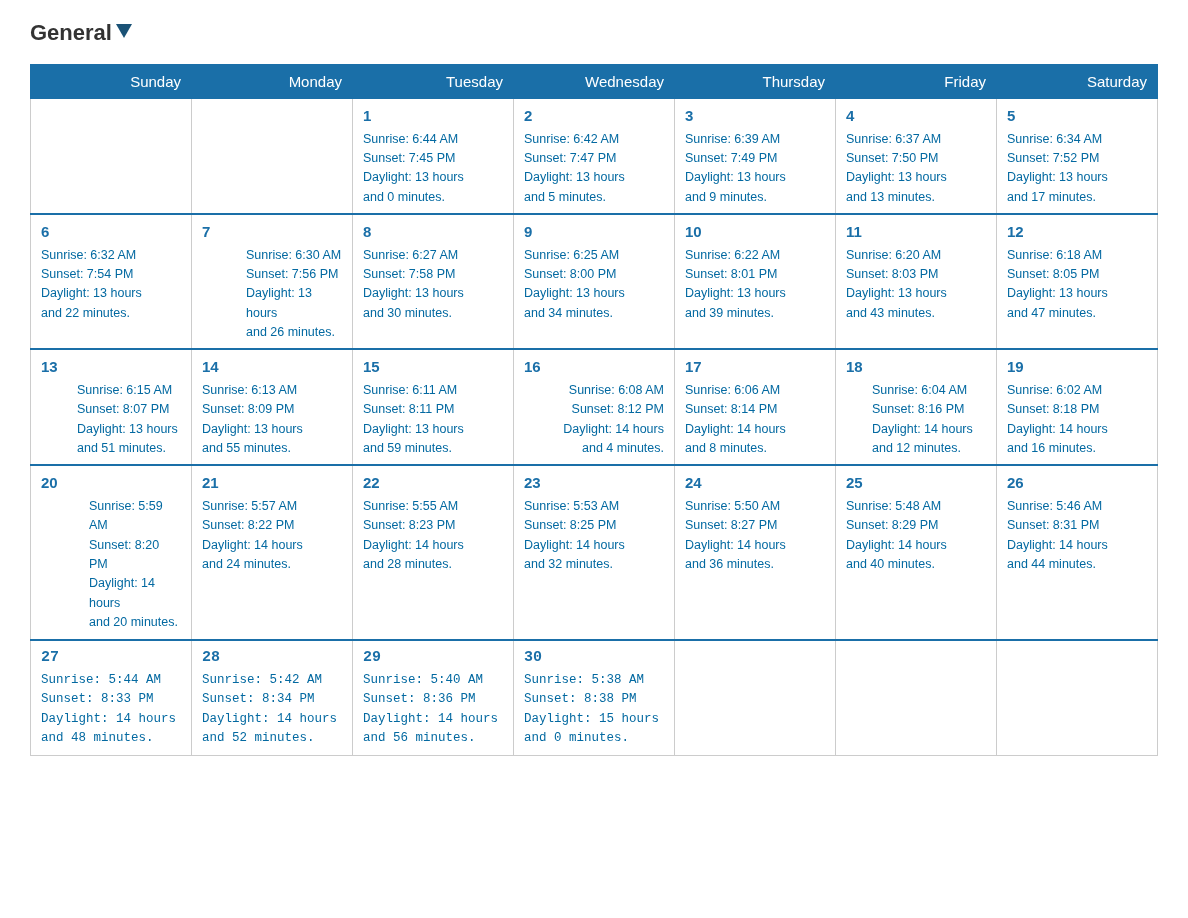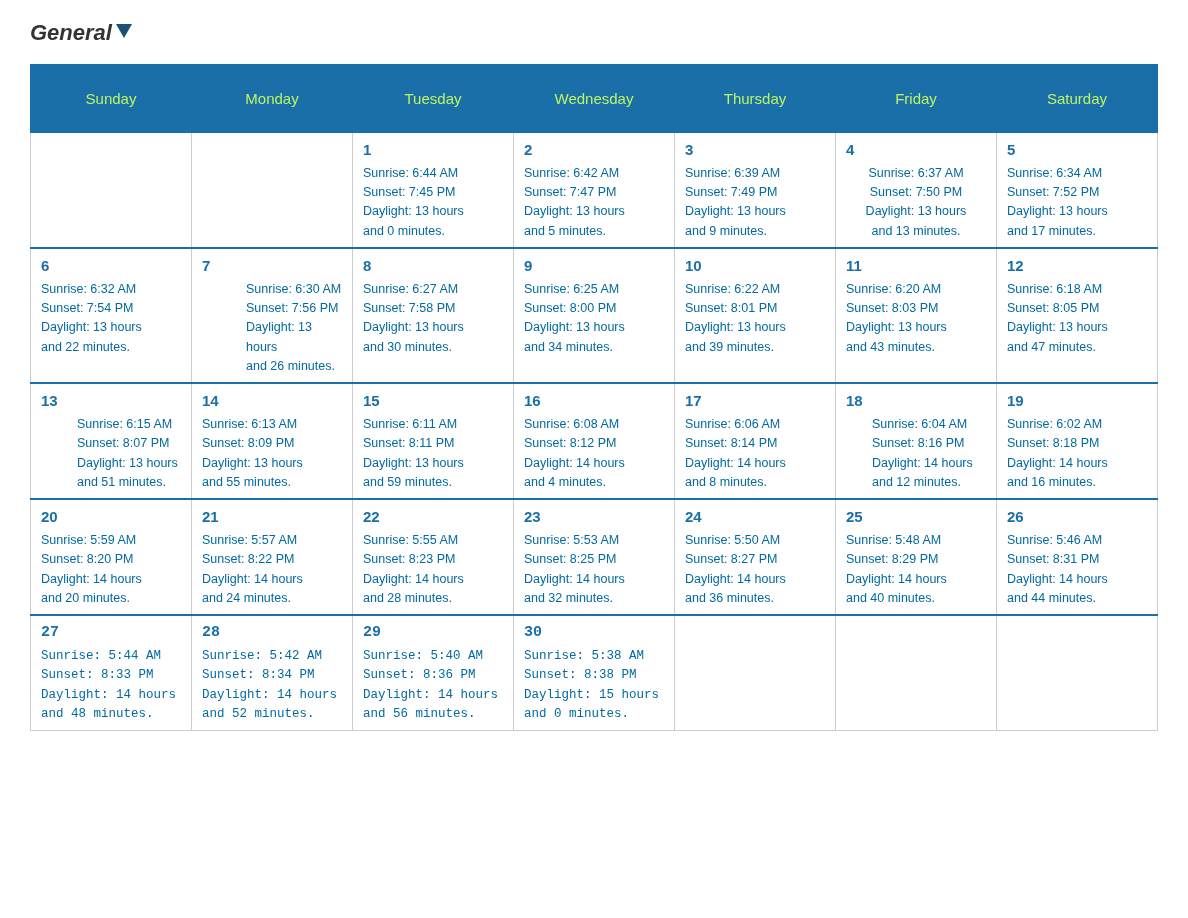--- a/index.html
+++ b/index.html
@@ -22,21 +22,20 @@
       flex-direction: column;
       align-items: flex-start;
     }
     .logo-text {
       font-size: 22px;
       font-weight: bold;
       color: #333;
       display: flex;
       align-items: center;
       gap: 0;
-      font-style: italic;
     }
     .logo-general { color: #333; font-size: 22px; font-weight: bold; }
     .logo-blue { color: #1a72bb; font-size: 22px; font-weight: bold; }
     .title-section {
       text-align: right;
     }
     .month-title {
       font-size: 52px;
       font-weight: normal;
       color: #333;
@@ -47,25 +46,25 @@
       color: #555;
       margin-top: 4px;
     }
     table {
       width: 100%;
       border-collapse: collapse;
       table-layout: fixed;
     }
     th {
       background-color: #1a6fa8;
-      color: #bef264;
+      color: #ffffff;
       font-size: 15px;
       font-weight: normal;
-      padding: 25px 10px;
-      text-align: center;
+      padding: 8px 10px;
+      text-align: right;
       border: 1px solid #1a6fa8;
     }
     td {
       vertical-align: top;
       padding: 6px 10px;
       border: 1px solid #ccc;
       font-size: 13px;
       line-height: 1.5;
       height: 110px;
       width: 14.28%;
@@ -148,21 +147,21 @@
         </td>
         <td>
           <span class="day-number">3</span>
           <div class="day-info" style="white-space: pre-line;">Sunrise: 6:39 AM
 Sunset: 7:49 PM
 Daylight: 13 hours
 and 9 minutes.</div>
         </td>
         <td>
           <span class="day-number">4</span>
-          <div class="day-info" style="white-space: pre-line; text-align: center;">Sunrise: 6:37 AM
+          <div class="day-info" style="white-space: pre-line;">Sunrise: 6:37 AM
 Sunset: 7:50 PM
 Daylight: 13 hours
 and 13 minutes.</div>
         </td>
         <td>
           <span class="day-number">5</span>
           <div class="day-info" style="white-space: pre-line;">Sunrise: 6:34 AM
 Sunset: 7:52 PM
 Daylight: 13 hours
 and 17 minutes.</div>
@@ -236,21 +235,21 @@
         </td>
         <td>
           <span class="day-number">15</span>
           <div class="day-info" style="white-space: pre-line;">Sunrise: 6:11 AM
 Sunset: 8:11 PM
 Daylight: 13 hours
 and 59 minutes.</div>
         </td>
         <td>
           <span class="day-number">16</span>
-          <div class="day-info" style="white-space: pre-line;">Sunrise: 6:08 AM
+          <div class="day-info" style="white-space: pre-line; text-align: right;">Sunrise: 6:08 AM
 Sunset: 8:12 PM
 Daylight: 14 hours
 and 4 minutes.</div>
         </td>
         <td>
           <span class="day-number">17</span>
           <div class="day-info" style="white-space: pre-line;">Sunrise: 6:06 AM
 Sunset: 8:14 PM
 Daylight: 14 hours
 and 8 minutes.</div>
@@ -266,21 +265,21 @@
           <span class="day-number">19</span>
           <div class="day-info" style="white-space: pre-line;">Sunrise: 6:02 AM
 Sunset: 8:18 PM
 Daylight: 14 hours
 and 16 minutes.</div>
         </td>
       </tr>
       <tr>
         <td>
           <span class="day-number">20</span>
-          <div class="day-info" style="white-space: pre-line;">Sunrise: 5:59 AM
+          <div class="day-info" style="white-space: pre-line; margin-left: 48px;">Sunrise: 5:59 AM
 Sunset: 8:20 PM
 Daylight: 14 hours
 and 20 minutes.</div>
         </td>
         <td>
           <span class="day-number">21</span>
           <div class="day-info" style="white-space: pre-line;">Sunrise: 5:57 AM
 Sunset: 8:22 PM
 Daylight: 14 hours
 and 24 minutes.</div>

